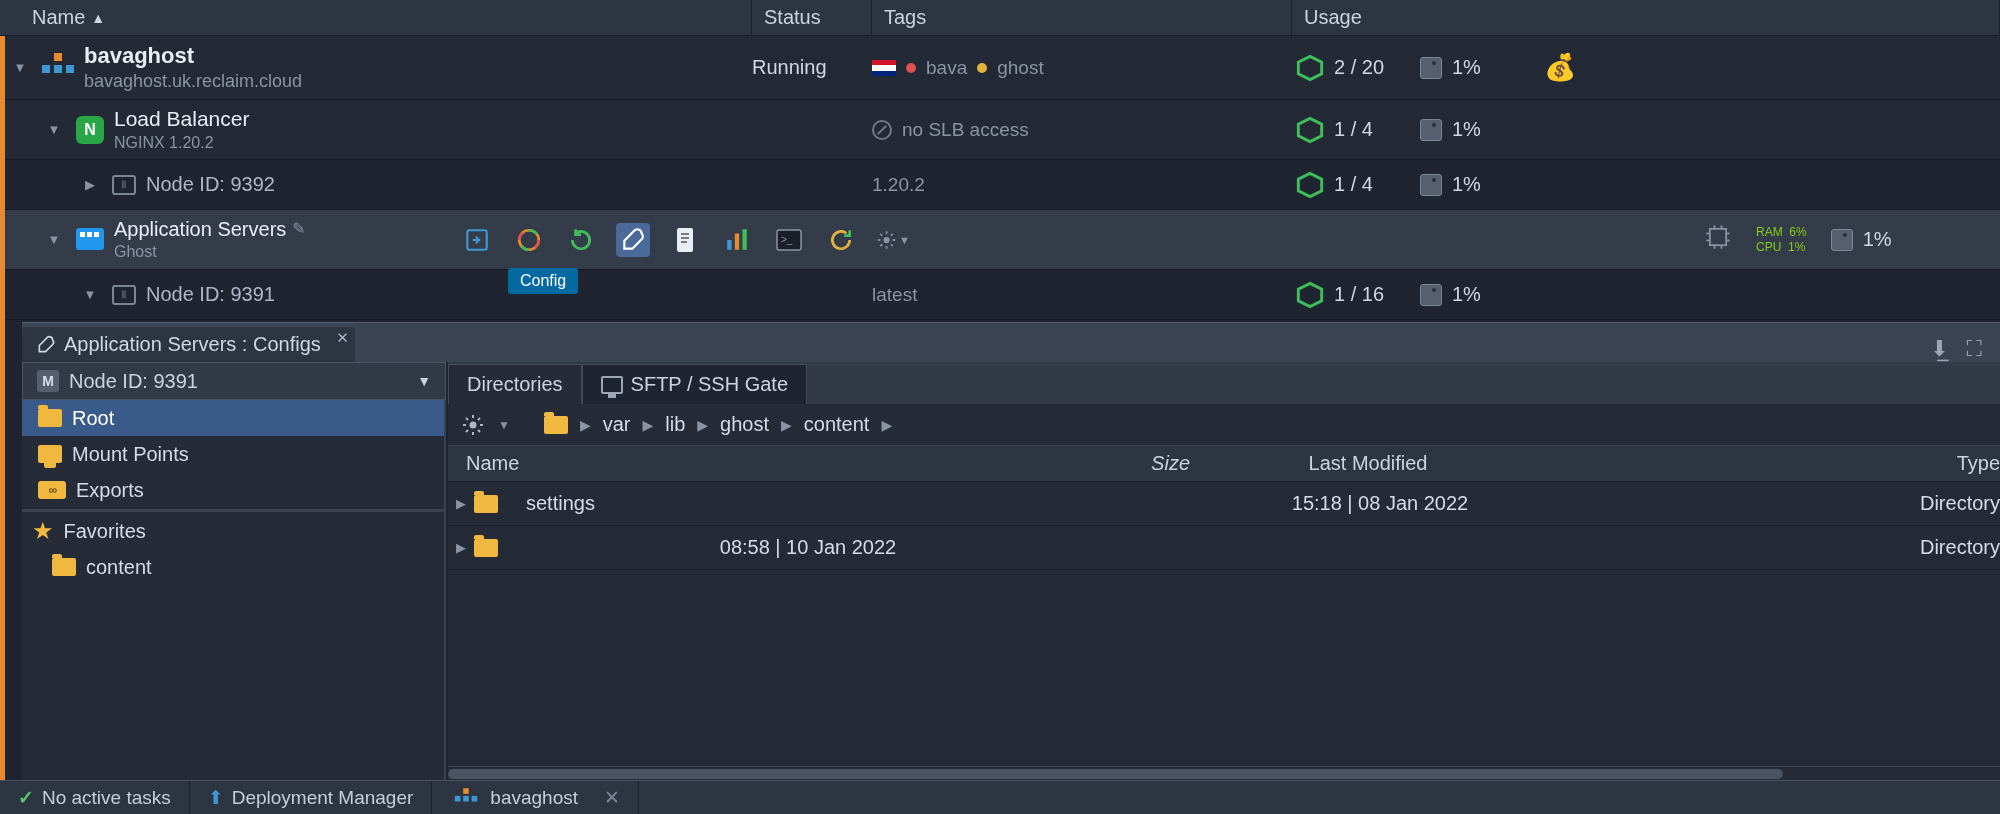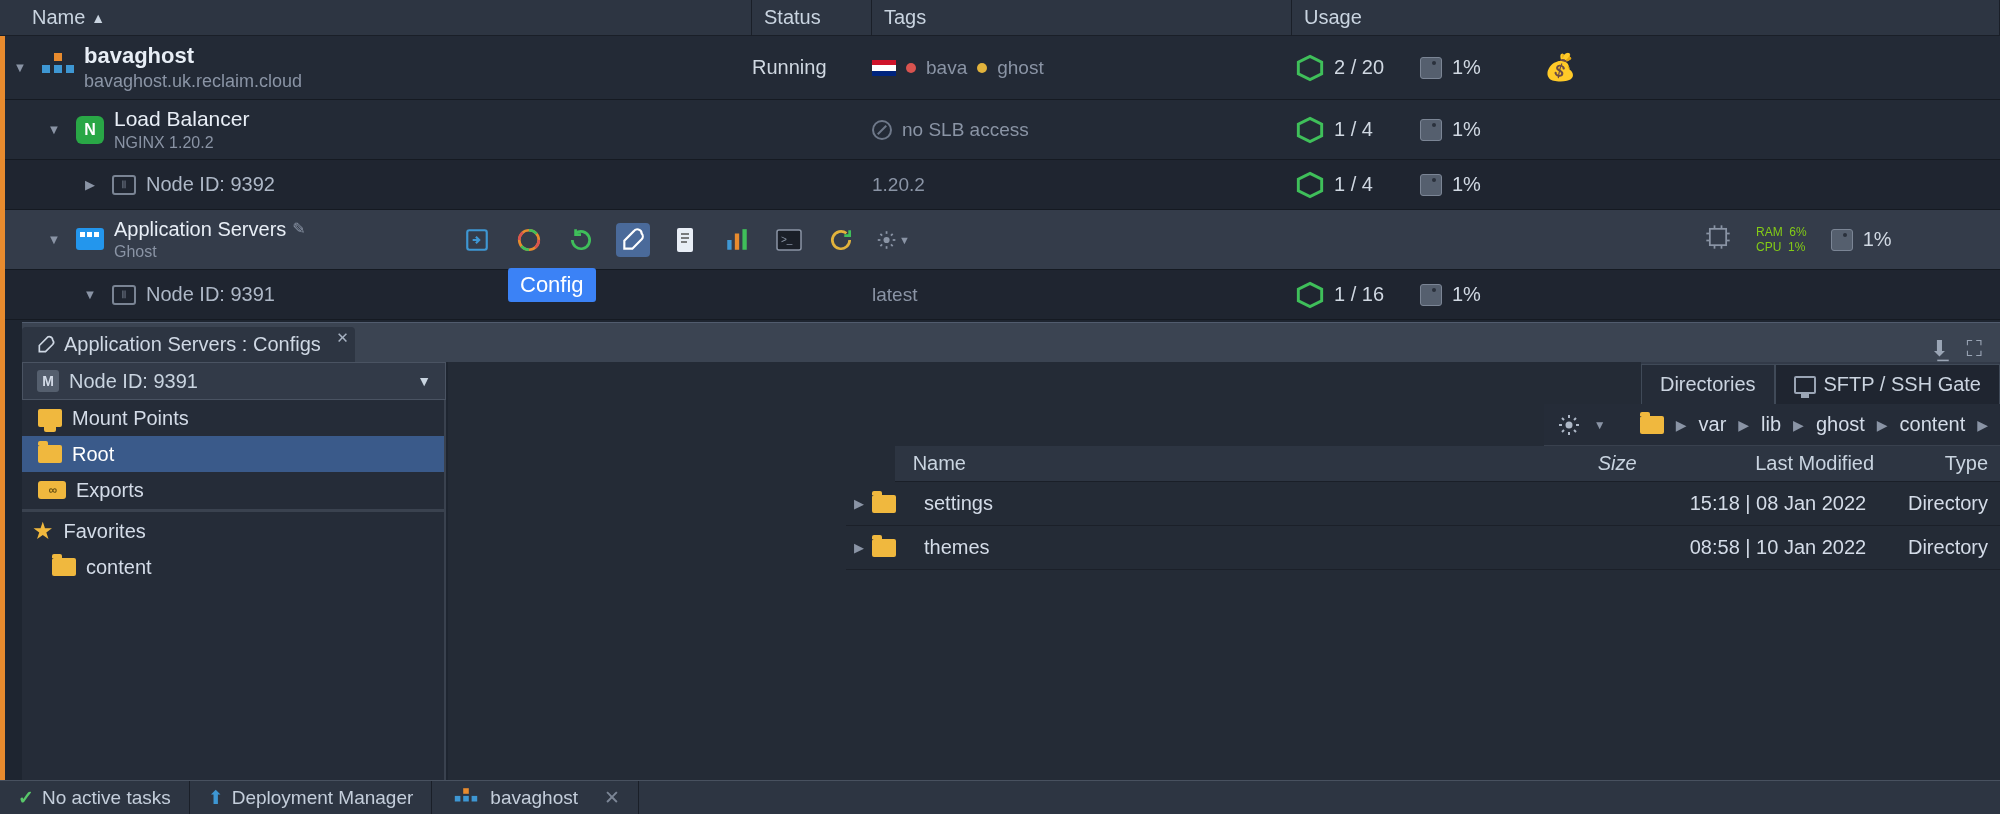--- a/index.html
+++ b/index.html
@@ -41,21 +41,21 @@
 .disk-ico { width:22px; height:22px; background:#555f6e; border:1px solid #7b8595; border-radius:3px; position:relative; }
 .disk-ico::before { content:""; position:absolute; left:11px; top:3px; width:4px; height:4px; border-radius:50%; background:#2a313c; }
 .stat { display:flex; align-items:center; gap:10px; color:#d0d8e2; min-width:100px; }
 .small { font-size:12px; color:#84cc16; }
 .moneybag { font-size:26px; }
 
 
 .tb { display:flex; align-items:center; gap:18px; margin-left:110px; }
 .tb-btn { width:34px; height:34px; display:flex; align-items:center; justify-content:center; border-radius:4px; cursor:pointer; }
 .tb-btn.active { background:#4a6a9a; }
-.tooltip { position:absolute; left:508px; top:268px; background:#3b82f6; color:#fff; padding:4px 12px; border-radius:3px; font-size:22px; }
+.tooltip { position:absolute; left:508px; top:268px; background:#0369a1; color:#fff; padding:4px 12px; border-radius:3px; font-size:16px; }
 
 
 .panel-bar { position:absolute; left:22px; top:322px; right:0; height:40px; background:#3b4452; border-top:1px solid #515c6e; display:flex; align-items:flex-end; }
 .panel-tab { background:#2d3542; padding:6px 34px 6px 14px; border-radius:4px 4px 0 0; display:flex; align-items:center; gap:8px; color:#cfd8e4; position:relative; font-size:20px; }
 .panel-tab .x { position:absolute; right:6px; top:2px; font-size:15px; color:#a7b2c2; cursor:pointer; }
 .panel-actions { margin-left:auto; display:flex; gap:18px; padding-right:18px; color:#9aa5b5; font-size:22px; }
 
 
 .node-dd { position:absolute; left:22px; top:362px; width:424px; height:38px; background:#323a48; border:1px solid #4a5362; display:flex; align-items:center; padding:0 14px; gap:10px; font-size:20px; cursor:pointer; }
 .node-dd .caret { margin-left:auto; font-size:14px; }
@@ -66,34 +66,34 @@
 .sb-item.sel { background:#3a5a8a; color:#fff; }
 .sb-divider { height:3px; background:#3a424f; margin:1px 0; }
 .ico-fold { width:24px; height:18px; background:#f0b83e; border-radius:2px; position:relative; }
 .ico-fold::before { content:""; position:absolute; left:0; top:-4px; width:10px; height:4px; background:#f0b83e; border-radius:2px 2px 0 0; }
 .ico-mount { width:24px; height:18px; background:#f0b83e; border-radius:2px; position:relative; }
 .ico-mount::after{ content:""; position:absolute; left:6px; bottom:-5px; width:12px; height:6px; background:#f0b83e; border-radius:0 0 2px 2px; }
 .ico-exports{ width:28px; height:18px; background:#f0b83e; border-radius:3px; display:flex; align-items:center; justify-content:center; color:#6a5212; font-size:12px; font-weight:bold; letter-spacing:-2px; }
 .ico-star { color:#f0b83e; font-size:24px; }
 
 
-.rpanel { position:absolute; left:448px; top:362px; right:0; bottom:34px; background:#242b36; display:flex; flex-direction:column;align-items:flex-end; }
+.rpanel { position:absolute; left:448px; top:362px; right:0; bottom:34px; background:#242b36; display:flex; flex-direction:column; }
 .rtabs { height:42px; background:#323a48; display:flex; align-items:flex-end; }
 .rtab { padding:8px 18px; background:#1f2530; border:1px solid #404a58; border-bottom:none; color:#cbd4e0; display:flex; align-items:center; gap:8px; cursor:pointer; font-size:20px; }
 .rtab.active { background:#252c38; }
 
 .bcrumb { height:42px; display:flex; align-items:center; gap:12px; padding:0 12px; background:#252c38; border-bottom:1px solid #39414e; font-size:20px; color:#d4dce8; }
 .gear-ico { width:26px; height:26px; display:inline-flex; align-items:center; justify-content:center; color:#aeb8c7; }
 .bc-sep { font-size:14px; color:#8a94a5; }
 
 .fhdr { display:flex; height:36px; background:#2d3542; border-bottom:1px solid #1a1f28; align-items:center; font-size:20px; }
 .fc-name { flex:0 0 620px; padding-left:18px; }
 .fc-size { flex:0 0 170px; text-align:right; padding-right:48px;font-style:italic; }
 .fc-mod  { flex:0 0 260px; text-align:center; }
-.fc-type { flex:1; text-align:right; padding-right:12px; }
+.fc-type { flex:1; text-align:right; }
 
 .frow { display:flex; height:44px; align-items:center; border-bottom:1px solid #1b2029; font-size:20px; color:#d4dce8; }
 .frow .exp2 { width:26px; text-align:center; color:#8a94a5; font-size:13px; cursor:pointer; }
 .zipico { width:20px; height:24px; background:#d4dce8; border-radius:2px; position:relative; display:inline-block; }
 .zipico::after { content:""; position:absolute; left:8px; top:0; width:4px; height:24px; background:repeating-linear-gradient(#555 0 3px,transparent 3px 6px); }
 
 .hscroll { height:14px; background:#252c38; border-top:1px solid #3a424f; position:relative; }
 .hscroll-thumb { position:absolute; left:0; top:2px; height:10px; width:86%; background:#4a5362; border-radius:5px; }
 
 
@@ -376,27 +376,27 @@
   </div>
 </div>
 
 <div class="node-dd">
   <span class="m-badge">M</span>
   <span>Node ID: 9391</span>
   <span class="caret">▼</span>
 </div>
 
 <div class="sidebar">
+  <div class="sb-item sel">
+      <span class="ico-fold"></span>
+      <span>Root</span>
+    </div>
   <div class="sb-item">
       <span class="ico-mount"></span>
       <span>Mount Points</span>
-    </div>
-  <div class="sb-item sel">
-      <span class="ico-fold"></span>
-      <span>Root</span>
     </div>
   <div class="sb-item">
       <span class="ico-exports">∞</span>
       <span>Exports</span>
     </div>
   <div class="sb-divider"></div>
   <div class="sb-item" style="padding-left:10px">
       <span class="ico-star">★</span>
       <span>Favorites</span>
     </div>
@@ -456,21 +456,20 @@
     <span class="exp2">▶</span>
     <span class="ico-fold" style="margin-right:10px"></span>
     <span class="fc-name" style="flex:0 0 572px">settings</span>
     <span class="fc-size"></span>
     <span class="fc-mod">15:18 | 08 Jan 2022</span>
     <span class="fc-type">Directory</span>
   </div>
   <div class="frow">
     <span class="exp2">▶</span>
     <span class="ico-fold" style="margin-right:10px"></span>
-    <span class="fc-name" style="flex:0 0 572px">themes</span>
     <span class="fc-size"></span>
     <span class="fc-mod">08:58 | 10 Jan 2022</span>
     <span class="fc-type">Directory</span>
   </div>
 
   <div style="flex:1"></div>
   <div class="hscroll">
       <div class="hscroll-thumb"></div>
     </div>
 </div>

